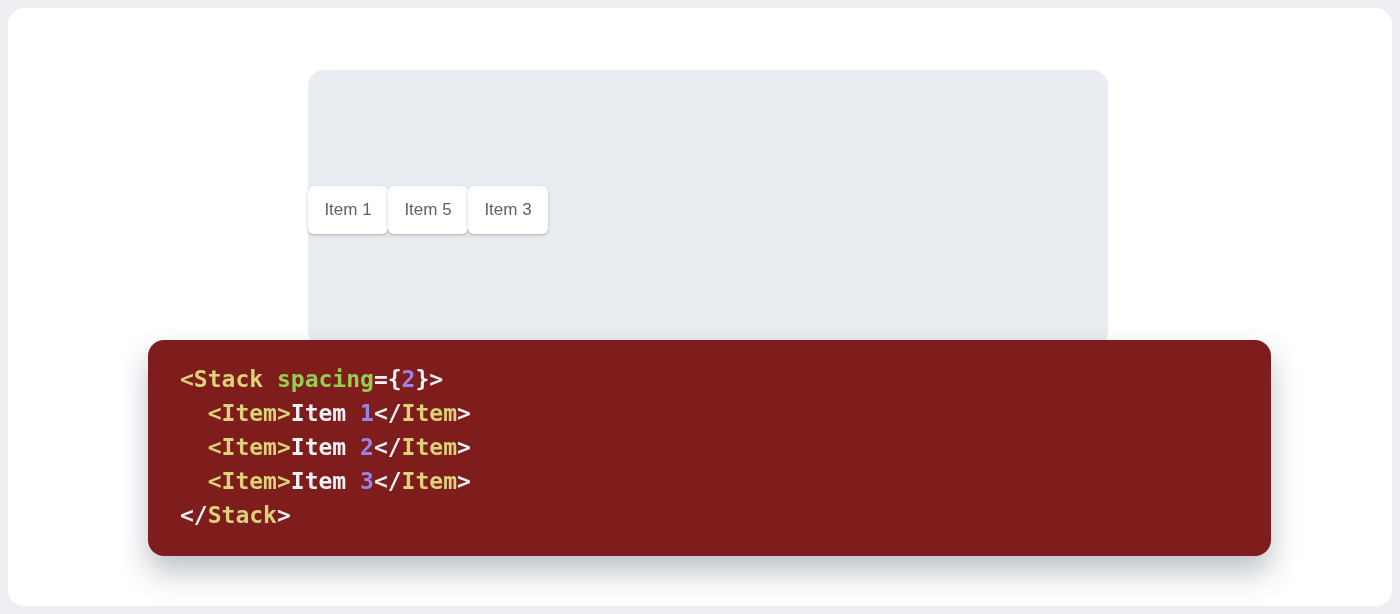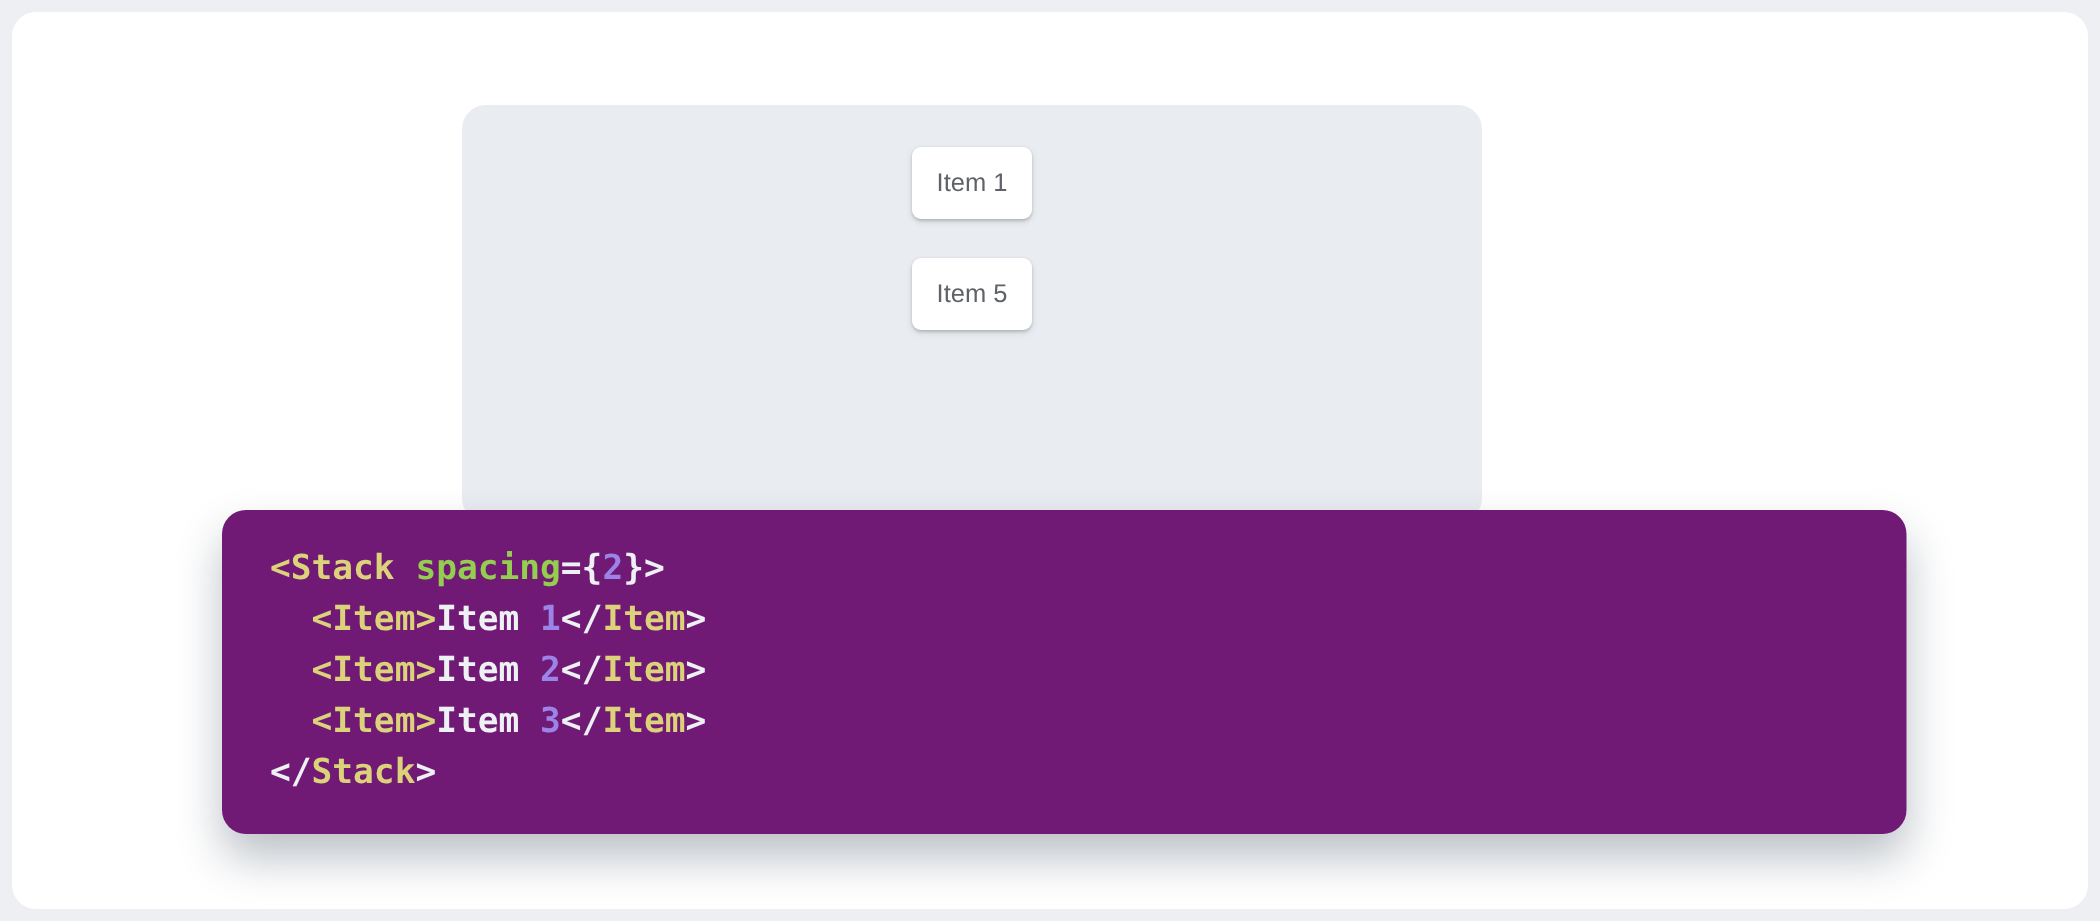--- a/index.html
+++ b/index.html
@@ -13,25 +13,25 @@
   .page-card {
     position: absolute;
     left: 8px; top: 8px;
     width: 1384px; height: 598px;
     background: #ffffff;
     border-radius: 16px;
   }
   .preview-panel {
     position: absolute;
     left: 300px; top: 62px;
-    width: 680px; height: 278px;
+    width: 800px; height: 278px;
     border-radius: 16px;
     background: #e9ecf1;
     display: flex;
-    flex-direction: column;
+    flex-direction: row;
     align-items: center;
     padding-top: 28px;
   }
   .stack-item {
     width: 80px; height: 48px;
     background: #ffffff;
     border-radius: 6px;
     box-shadow: 0 1px 2px rgba(0,0,0,0.16), 0 2px 5px rgba(0,0,0,0.10);
     display: flex;
     align-items: center;
@@ -60,23 +60,24 @@
 </style>
 </head>
 <body style="background: rgb(237, 239, 243);">
 
 <div class="page-card">
 
   <div class="preview-panel" style="background: rgb(233, 236, 241);">
 
   <div class="stack-item" style="color: rgb(95, 99, 104);">Item 1</div>
       <div class="stack-item" style="color: rgb(95, 99, 104);">Item 5</div>
+      <div class="stack-item" style="color: rgb(95, 99, 104);">Item 3</div>
     </div>
 
-  <div class="code-block" style="background: #701a75;">
+  <div class="code-block" style="background: #7f1d1d;">
     <div class="code-content">
 
     <div class="code-line"><span style="color: rgb(219, 210, 122);">&lt;Stack</span><span style="color: rgb(238, 241, 244);"> </span><span style="color: rgb(148, 206, 79);">spacing</span><span style="color: rgb(238, 241, 244);">={</span><span style="color: rgb(156, 131, 232);">2</span><span style="color: rgb(238, 241, 244);">}&gt;</span></div>
         <div class="code-line"><span style="color: rgb(238, 241, 244);">  </span><span style="color: rgb(219, 210, 122);">&lt;Item&gt;</span><span style="color: rgb(238, 241, 244);">Item </span><span style="color: rgb(156, 131, 232);">1</span><span style="color: rgb(238, 241, 244);">&lt;/</span><span style="color: rgb(219, 210, 122);">Item</span><span style="color: rgb(238, 241, 244);">&gt;</span></div>
         <div class="code-line"><span style="color: rgb(238, 241, 244);">  </span><span style="color: rgb(219, 210, 122);">&lt;Item&gt;</span><span style="color: rgb(238, 241, 244);">Item </span><span style="color: rgb(156, 131, 232);">2</span><span style="color: rgb(238, 241, 244);">&lt;/</span><span style="color: rgb(219, 210, 122);">Item</span><span style="color: rgb(238, 241, 244);">&gt;</span></div>
         <div class="code-line"><span style="color: rgb(238, 241, 244);">  </span><span style="color: rgb(219, 210, 122);">&lt;Item&gt;</span><span style="color: rgb(238, 241, 244);">Item </span><span style="color: rgb(156, 131, 232);">3</span><span style="color: rgb(238, 241, 244);">&lt;/</span><span style="color: rgb(219, 210, 122);">Item</span><span style="color: rgb(238, 241, 244);">&gt;</span></div>
         <div class="code-line"><span style="color: rgb(238, 241, 244);">&lt;/</span><span style="color: rgb(219, 210, 122);">Stack</span><span style="color: rgb(238, 241, 244);">&gt;</span></div>
       </div>
   </div>
 

